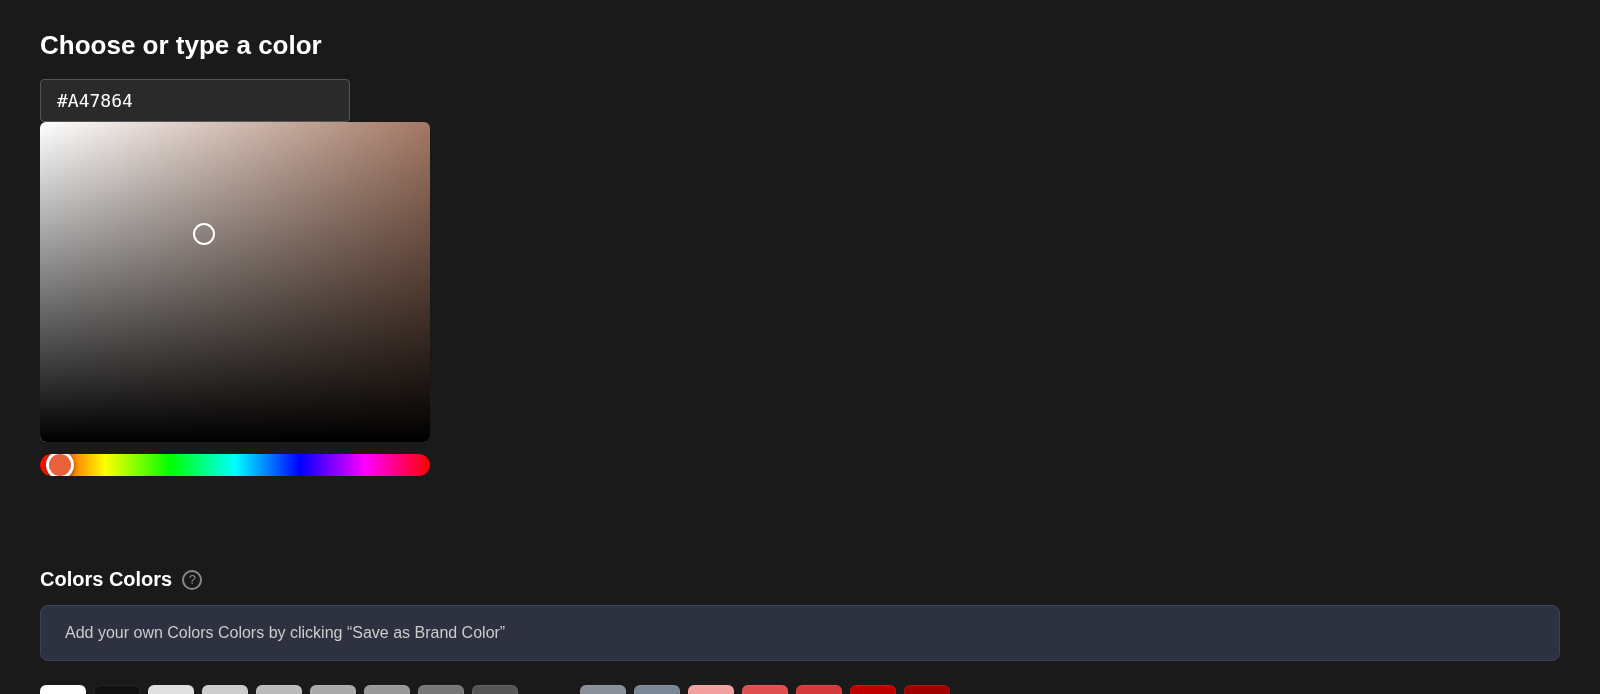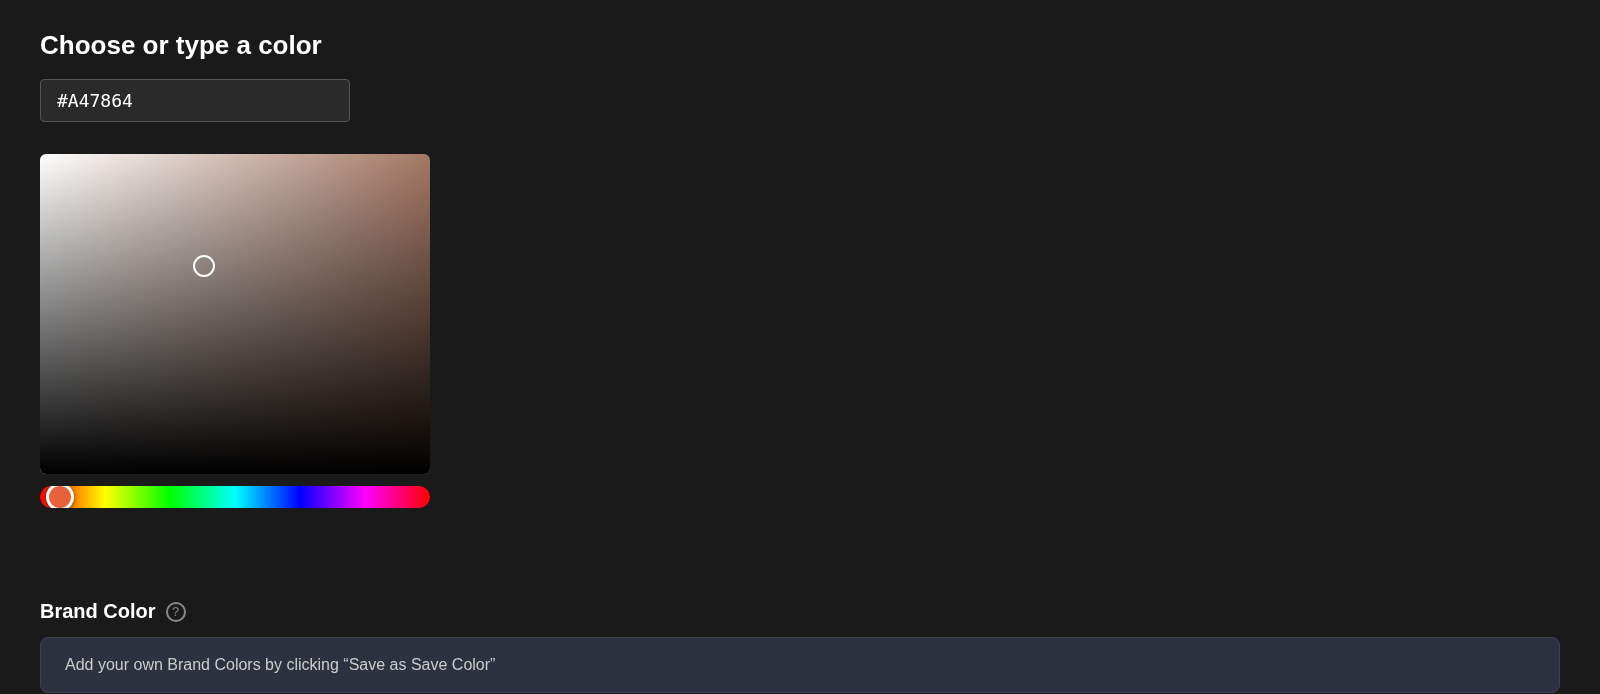--- a/index.html
+++ b/index.html
@@ -28,21 +28,21 @@
     .right-panel {
       flex: 1;
     }
     .title {
       font-size: 26px;
       font-weight: 600;
       color: #fff;
       margin-bottom: 18px;
     }
     .hex-input-wrapper {
-      margin-bottom: 32px;
+      margin-bottom: 0;
     }
     .hex-input {
       background: #2a2a2a;
       border: 1px solid #555;
       color: #fff;
       font-size: 18px;
       padding: 10px 16px;
       width: 310px;
       border-radius: 4px;
       outline: none;
@@ -214,25 +214,25 @@
 
     <div class="hue-slider-wrapper">
       <div class="hue-slider-bg"></div>
       <div class="hue-thumb"></div>
     </div>
 
   </div>
 
   <div class="right-panel">
     <div class="brand-colors-header">
-      <span class="brand-colors-title">Brand Color</span>
+      <span class="brand-colors-title">Colors Colors</span>
       <div class="help-icon">?</div>
     </div>
 
-    <div class="brand-colors-hint">Add your own Brand Colors by clicking “Save as Save Color”</div>
+    <div class="brand-colors-hint">Add your own Colors Colors by clicking “Save as Brand Color”</div>
 
     <div class="color-grid">
 
       <div class="color-row">
         <div class="color-swatch" style="background:#ffffff;"></div>
         <div class="color-swatch" style="background:#111111;"></div>
         <div class="color-swatch" style="background:#e0e0e0;"></div>
         <div class="color-swatch" style="background:#cccccc;"></div>
         <div class="color-swatch" style="background:#bbbbbb;"></div>
         <div class="color-swatch" style="background:#aaaaaa;"></div>

